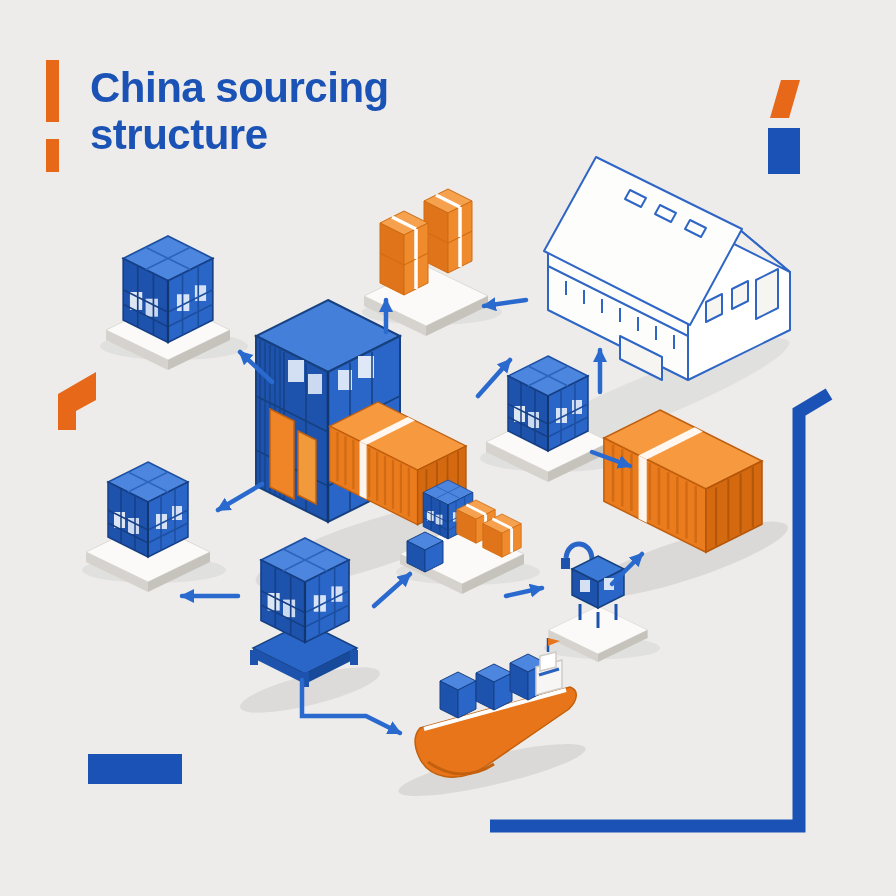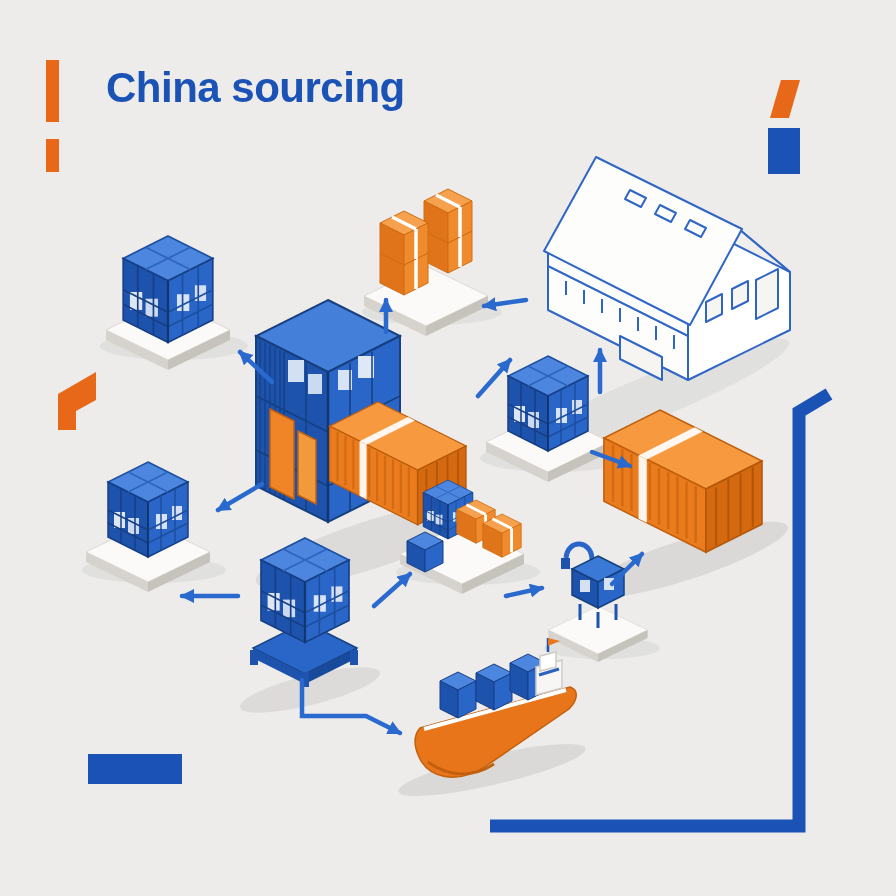--- a/index.html
+++ b/index.html
@@ -2,33 +2,34 @@
 <html><head>
 <meta charset="utf-8">
 <style>
   html,body{margin:0;padding:0;background:#dcdad7;}
   .canvas{
     position:relative;width:896px;height:896px;overflow:hidden;
     background:#edecea;font-family:"Liberation Sans",sans-serif;
   }
   .canvas svg{position:absolute;inset:0;display:block;}
   .title{
-    position:absolute;left:106px;top:64px;z-index:5;
+    position:absolute;left:90px;top:64px;z-index:5;
     color:#1a53b5;font-weight:bold;font-size:42px;line-height:1.12;
     letter-spacing:-0.5px;
   }
   .title div{white-space:nowrap;}
 </style>
 </head>
 <body>
 
 <div class="canvas">
 
   <div class="title">
     <div>China sourcing</div>
+    <div>structure</div>
   </div>
 
   <svg width="896" height="896" viewBox="0 0 896 896">
     <defs>
       <marker id="ah" markerUnits="userSpaceOnUse" markerWidth="20" markerHeight="20" refX="12" refY="7" orient="auto">
         <path d="M0,0 L14,7 L0,14 Z" fill="#2a6ace"></path>
       </marker>
 
       <g id="crate">
         <polygon points="0,0 40,20 0,40 -40,20" fill="#4d86de" stroke="#1c4fa0" stroke-width="1.5"></polygon>

